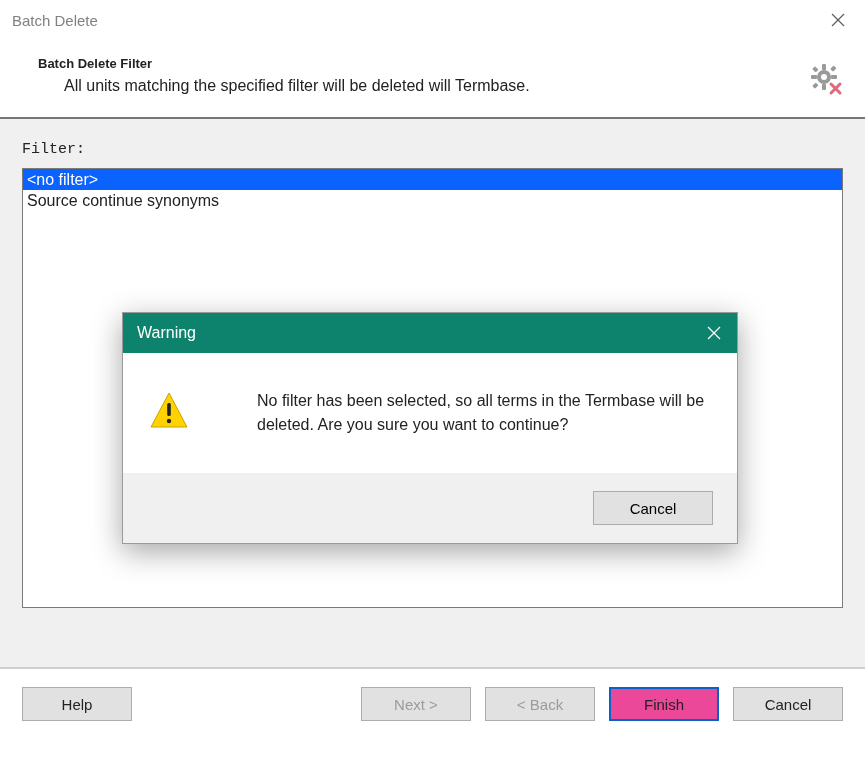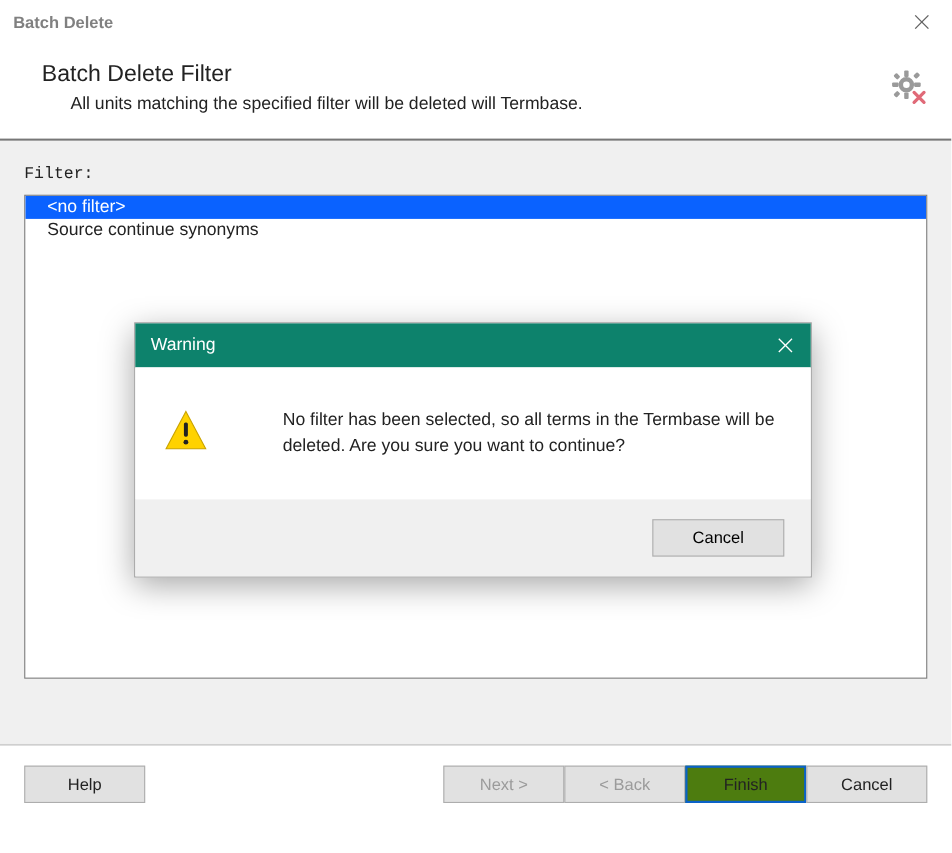--- a/index.html
+++ b/index.html
@@ -20,40 +20,39 @@
     .wizard-titlebar {
       height: 40px;
       display: flex;
       align-items: center;
       padding: 0 12px;
       color: #808080;
       font-size: 15px;
     }
     .wizard-titlebar .title-text {
       flex: 1;
-      font-weight: bold;
     }
     .wizard-close {
       color: #808080;
       font-size: 16px;
       cursor: pointer;
       padding: 4px 8px;
     }
     .wizard-close svg { display:block; }
 
     
     .wizard-header {
       padding: 16px 22px 22px 38px;
       border-bottom: 2px solid #777777;
       position: relative;
       background: #ffffff;
     }
     .wizard-header .heading {
-      font-weight: 400;
-      font-size: 21px;
+      font-weight: 700;
+      font-size: 13px;
       color: #222222;
       margin-bottom: 6px;
     }
     .wizard-header .subheading {
       font-size: 16px;
       color: #222222;
       margin-left: 26px;
     }
     .wizard-header .header-icon {
       position: absolute;
@@ -75,66 +74,67 @@
       font-family: Liberation Mono, monospace;
     }
     .filter-list {
       background: #ffffff;
       border: 1px solid #7a7a7a;
       height: 440px;
       overflow: auto;
     }
     .filter-item {
       font-size: 16px;
-      padding: 0px 20px;
+      padding: 0px 4px;
       line-height: 21px;
       cursor: default;
       color: #222;
       white-space: nowrap;
     }
     .filter-item.selected {
       background: #0a62ff;
       color: #ffffff;
     }
 
     
     .wizard-footer-sep {
       height: 2px;
       background: #cfcfcf;
     }
     .wizard-footer {
       background: #ffffff;
       padding: 18px 22px 0 22px;
       display: flex;
       align-items: center;
+      gap: 14px;
     }
     .wizard-footer .spacer { flex:1; }
     .win-btn {
       width: 110px;
       height: 34px;
       background: #e1e1e1;
       border: 1px solid #adadad;
       font-size: 15px;
       color: #222;
       cursor: pointer;
     }
     .win-btn.disabled {
       color: #9b9b9b;
       cursor: default;
     }
     .win-btn.primary {
-      background: #4d7c0f;
+      background: #ec4899;
       border: 2px solid #0a62c8;
     }
 
     
     .modal {
       position: absolute;
       left: 122px;
-      top: 293px;
+      top: 312px;
       width: 616px;
       background: #ffffff;
       box-shadow: 0 8px 28px rgba(0,0,0,0.35);
       border: 1px solid #9a9a9a;
     }
     .modal-titlebar {
       background: #0d826c;
       color: #ffffff;
       height: 40px;
       display: flex;

